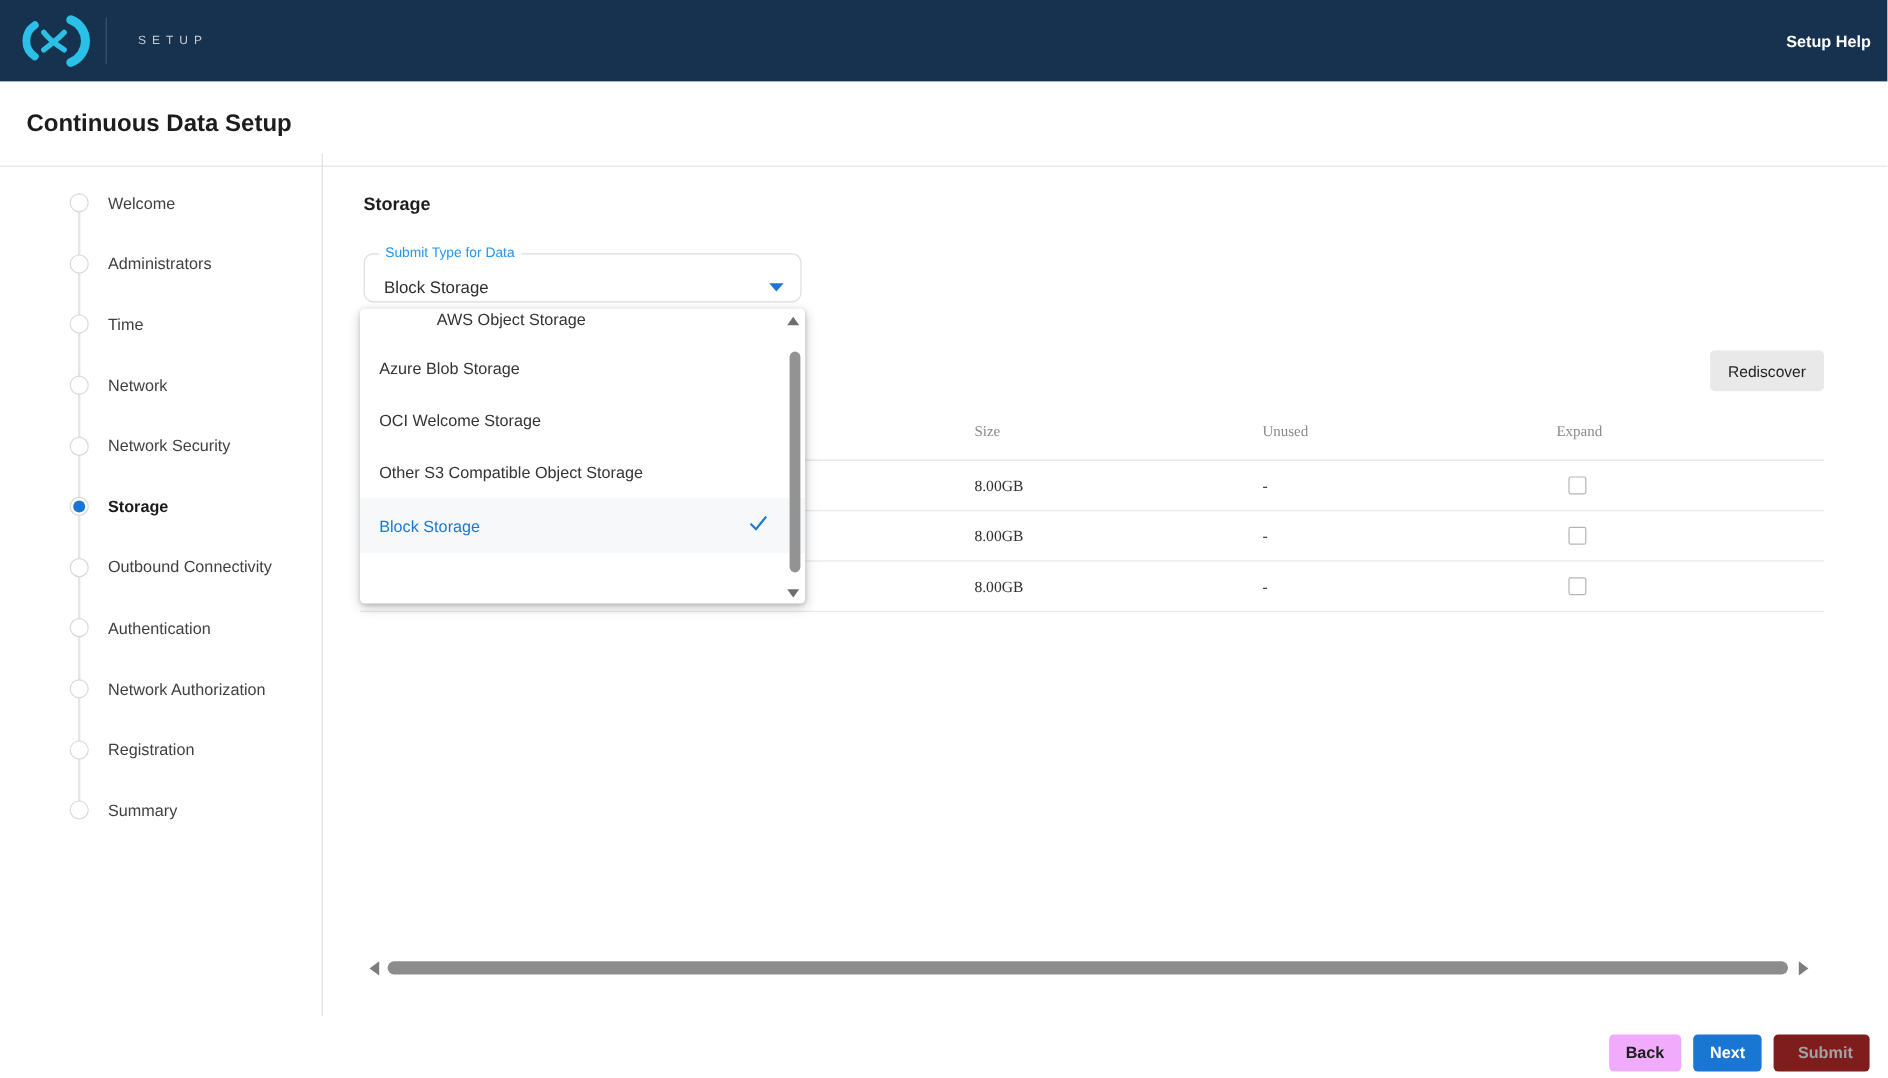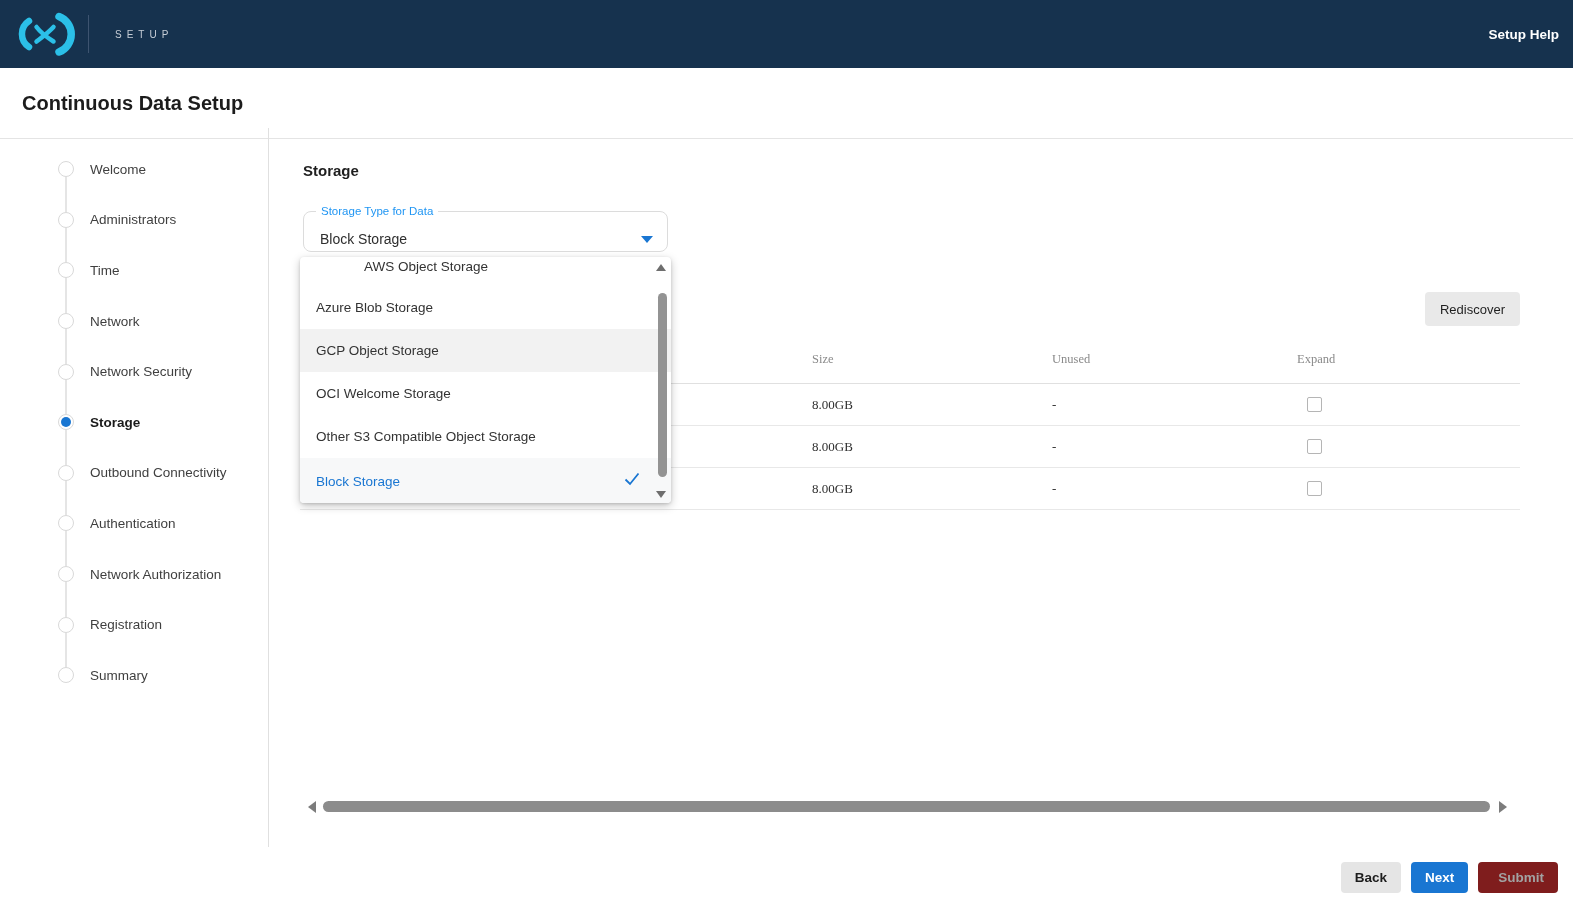--- a/index.html
+++ b/index.html
@@ -87,21 +87,21 @@
   .hscroll-thumb { margin-left:7px; width:1167px; height:11px; border-radius:6px;
              background:#8c8c8c; cursor:pointer; }
   .hscroll-arrow-right { width:0; height:0; margin-left:9px; cursor:pointer;
              border-top:6px solid transparent; border-bottom:6px solid transparent;
              border-left:8px solid #7c7c7c; }
 
   
   .footer-actions { position:absolute; right:15px; top:862px; display:flex; gap:10px; }
   .btn { height:31px; border:none; border-radius:4px; font-family:"Liberation Sans",sans-serif;
          font-size:13.5px; font-weight:bold; padding:0 14px; cursor:pointer; }
-  .btn-back { background:#e5e5e5; color:#1d1d1d; }
+  .btn-back { background:#f0abfc; color:#1d1d1d; }
   .btn-next { background:var(--accent,#1976D2); color:#ffffff; }
   .btn-submit { background:#7f1d1d; color:#a2a2a2; cursor:default;padding-left:20px; }
 </style>
 </head>
 <body>
 
 <div class="screen">
 
   <div class="topbar">
     <div class="logo-wrap">
@@ -179,38 +179,35 @@
   <div class="step-item">
     <div class="step-circle"></div>
     <div class="step-label">Summary</div>
   </div>
 </div>
   </div>
 
   <div class="section-title">Storage</div>
 
   <fieldset class="type-field">
-    <legend>Storage Type for Data</legend>
+    <legend>Submit Type for Data</legend>
     <div class="type-field-value">Block Storage</div>
     <div class="caret-down"></div>
   </fieldset>
 
   <div class="dropdown-menu">
     <div id="menu-items">
   <div class="menu-item partial">
     <span class="menu-item-label">AWS Object Storage</span>
   </div>
 
   <div class="menu-item normal">
     <span class="menu-item-label">Azure Blob Storage</span>
   </div>
 
-  <div class="menu-item hover">
-    <span class="menu-item-label">GCP Object Storage</span>
-  </div>
 
   <div class="menu-item normal">
     <span class="menu-item-label">OCI Welcome Storage</span>
   </div>
 
   <div class="menu-item normal">
     <span class="menu-item-label">Other S3 Compatible Object Storage</span>
   </div>
 
   <div class="menu-item selected">

